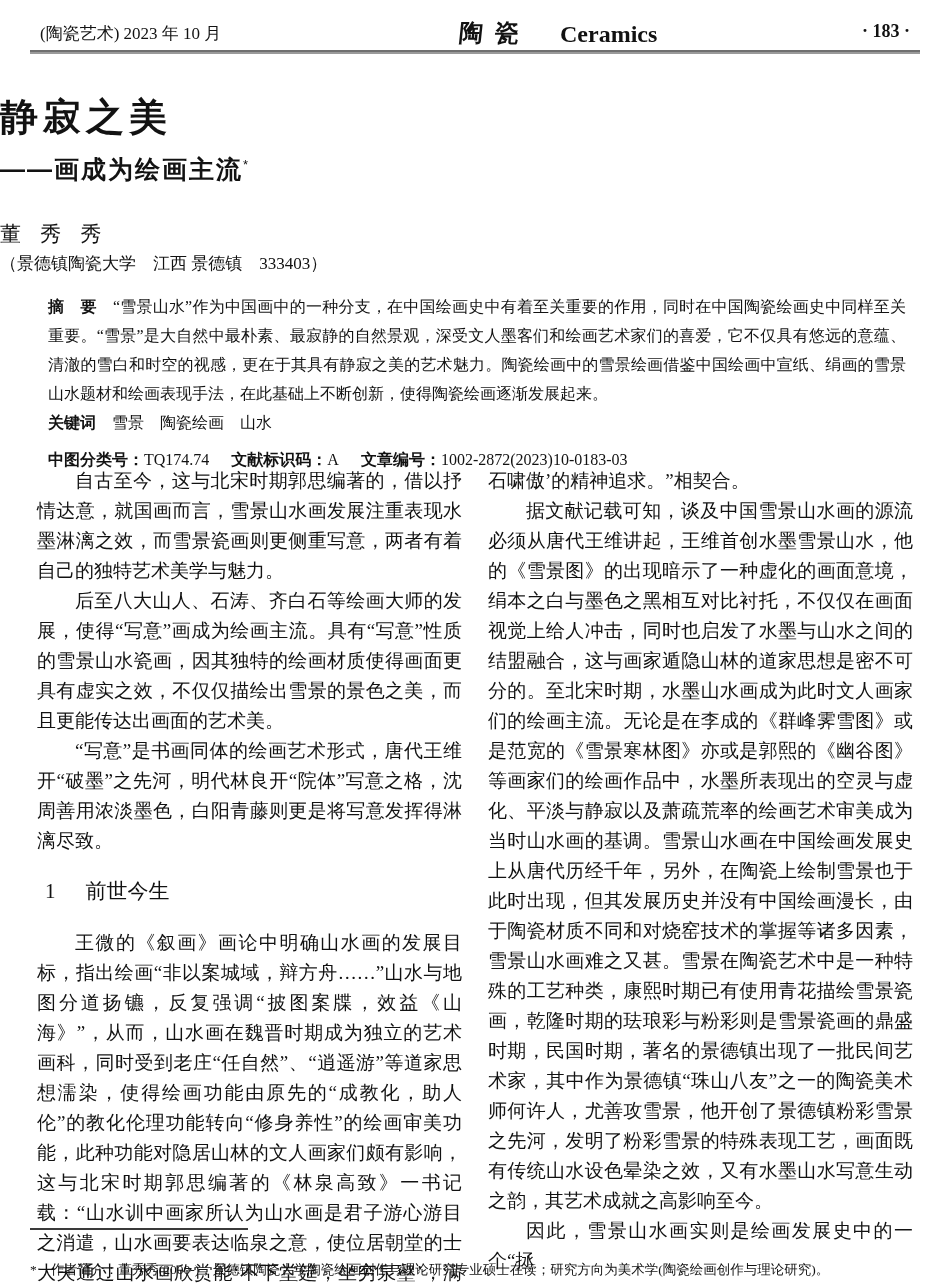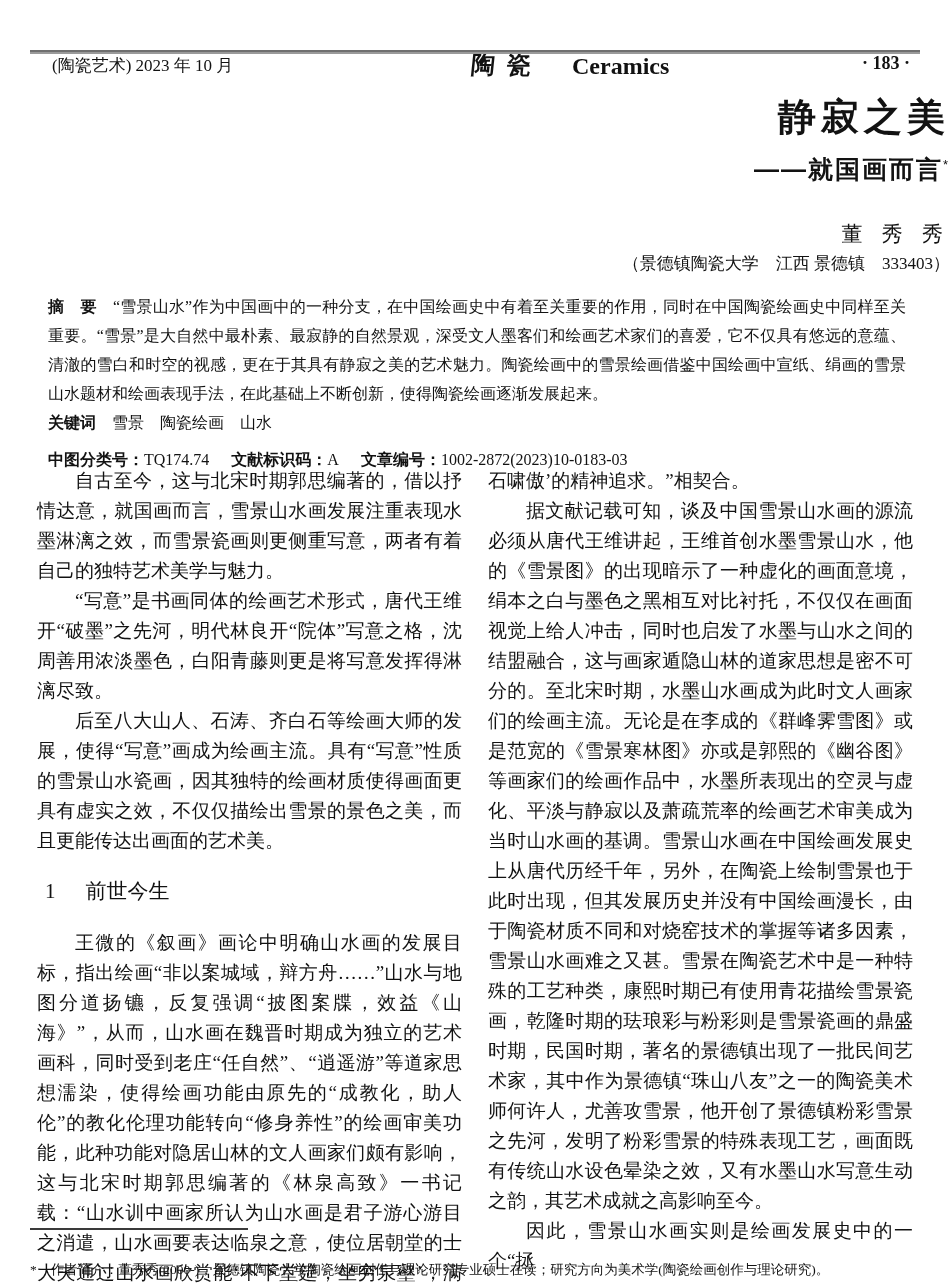--- a/index.html
+++ b/index.html
@@ -2,31 +2,31 @@
 <html><head>
 <meta charset="utf-8">
 <style>
   * { margin:0; padding:0; box-sizing:border-box; }
   html,body { background:#ffffff; }
   body { width:950px; height:1283px; position:relative; color:#121212;
          font-family:"Liberation Serif","DejaVu Serif",serif; overflow:hidden; }
   .page { position:relative; width:950px; height:1283px; }
 
   
-  .hdr { position:absolute; top:0; left:16px; right:0; height:50px;margin-top:32px; }
+  .hdr { position:absolute; top:0; left:4px; right:0; height:50px; }
   .hdr-date { position:absolute; left:36px; top:22px; font-size:17px; }
   .hdr-cn  { position:absolute; left:455px; top:17px; font-size:24px; font-weight:bold;
              letter-spacing:12px; transform:skewX(-6deg); }
   .hdr-en  { position:absolute; left:556px; top:21px; font-size:24px; font-weight:bold; }
   .hdr-page{ position:absolute; right:40px; top:21px; font-size:18px; font-weight:bold; }
   .rule-double { position:absolute; top:50px; left:30px; right:30px; height:4px;
                  border-top:2px solid #6f6f6f; border-bottom:2px solid #9a9a9a; }
 
   
-  .title-wrap { position:absolute; top:92px; left:0; right:0; text-align:right; }
+  .title-wrap { position:absolute; top:92px; left:0; right:16px; text-align:left; }
   .a-title { font-family:"Liberation Sans","DejaVu Sans",sans-serif; font-weight:900;
              font-size:38px; letter-spacing:5px; }
   .a-sub   { margin-top:10px; font-family:"Liberation Sans","DejaVu Sans",sans-serif;
              font-weight:700; font-size:25px; letter-spacing:2px; }
   .a-sub sup { font-size:13px; font-weight:400; }
   .a-author{ margin-top:34px; font-size:21px; letter-spacing:7px; }
   .a-affil { margin-top:4px; font-size:17px; }
 
   
   .abstract { position:absolute; top:292px; left:48px; width:858px;
@@ -56,36 +56,36 @@
   <div class="hdr">
     <span class="hdr-date">(陶瓷艺术) 2023 年 10 月</span>
     <span class="hdr-cn">陶瓷</span>
     <span class="hdr-en">Ceramics</span>
     <span class="hdr-page">· 183 ·</span>
   </div>
   <div class="rule-double"></div>
 
   <div class="title-wrap">
     <div class="a-title">静寂之美</div>
-    <div class="a-sub"><span>——就国画而言</span><sup>*</sup></div>
+    <div class="a-sub"><span>——画成为绘画主流</span><sup>*</sup></div>
     <div class="a-author">董 秀 秀</div>
     <div class="a-affil">（景德镇陶瓷大学　江西 景德镇　333403）</div>
   </div>
 
   <div class="abstract">
     <p><b class="lab">摘　要</b>　<span>“雪景山水”作为中国画中的一种分支，在中国绘画史中有着至关重要的作用，同时在中国陶瓷绘画史中同样至关重要。“雪景”是大自然中最朴素、最寂静的自然景观，深受文人墨客们和绘画艺术家们的喜爱，它不仅具有悠远的意蕴、清澈的雪白和时空的视感，更在于其具有静寂之美的艺术魅力。陶瓷绘画中的雪景绘画借鉴中国绘画中宣纸、绢画的雪景山水题材和绘画表现手法，在此基础上不断创新，使得陶瓷绘画逐渐发展起来。</span></p>
     <p><b class="lab">关键词</b>　<span>雪景　陶瓷绘画　山水</span></p>
     <p class="meta"><b class="lab">中图分类号：</b><span class="val">TQ174.74</span><b class="lab">文献标识码：</b><span class="val">A</span><b class="lab">文章编号：</b><span>1002-2872(2023)10-0183-03</span></p>
   </div>
 
   <div class="cols">
     <div class="col">
       <p class="ind">自古至今，这与北宋时期郭思编著的，借以抒情达意，就国画而言，雪景山水画发展注重表现水墨淋漓之效，而雪景瓷画则更侧重写意，两者有着自己的独特艺术美学与魅力。</p>
+      <p class="ind">后至八大山人、石涛、齐白石等绘画大师的发展，使得“写意”画成为绘画主流。具有“写意”性质的雪景山水瓷画，因其独特的绘画材质使得画面更具有虚实之效，不仅仅描绘出雪景的景色之美，而且更能传达出画面的艺术美。</p>
       <p class="ind">“写意”是书画同体的绘画艺术形式，唐代王维开“破墨”之先河，明代林良开“院体”写意之格，沈周善用浓淡墨色，白阳青藤则更是将写意发挥得淋漓尽致。</p>
-      <p class="ind">后至八大山人、石涛、齐白石等绘画大师的发展，使得“写意”画成为绘画主流。具有“写意”性质的雪景山水瓷画，因其独特的绘画材质使得画面更具有虚实之效，不仅仅描绘出雪景的景色之美，而且更能传达出画面的艺术美。</p>
       <div class="sec-h"><span class="num">1</span><span>前世今生</span></div>
       <p class="ind">王微的《叙画》画论中明确山水画的发展目标，指出绘画“非以案城域，辩方舟……”山水与地图分道扬镳，反复强调“披图案牒，效益《山海》”，从而，山水画在魏晋时期成为独立的艺术画科，同时受到老庄“任自然”、“逍遥游”等道家思想濡染，使得绘画功能由原先的“成教化，助人伦”的教化伦理功能转向“修身养性”的绘画审美功能，此种功能对隐居山林的文人画家们颇有影响，这与北宋时期郭思编著的《林泉高致》一书记载：“山水训中画家所认为山水画是君子游心游目之消遣，山水画要表达临泉之意，使位居朝堂的士大夫通过山水画欣赏能‘不下堂筵，坐穷泉壑’，满足他们‘泉</p>
     </div>
     <div class="col">
       <p>石啸傲’的精神追求。”相契合。</p>
       <p class="ind">据文献记载可知，谈及中国雪景山水画的源流必须从唐代王维讲起，王维首创水墨雪景山水，他的《雪景图》的出现暗示了一种虚化的画面意境，绢本之白与墨色之黑相互对比衬托，不仅仅在画面视觉上给人冲击，同时也启发了水墨与山水之间的结盟融合，这与画家遁隐山林的道家思想是密不可分的。至北宋时期，水墨山水画成为此时文人画家们的绘画主流。无论是在李成的《群峰霁雪图》或是范宽的《雪景寒林图》亦或是郭熙的《幽谷图》等画家们的绘画作品中，水墨所表现出的空灵与虚化、平淡与静寂以及萧疏荒率的绘画艺术审美成为当时山水画的基调。雪景山水画在中国绘画发展史上从唐代历经千年，另外，在陶瓷上绘制雪景也于此时出现，但其发展历史并没有中国绘画漫长，由于陶瓷材质不同和对烧窑技术的掌握等诸多因素，雪景山水画难之又甚。雪景在陶瓷艺术中是一种特殊的工艺种类，康熙时期已有使用青花描绘雪景瓷画，乾隆时期的珐琅彩与粉彩则是雪景瓷画的鼎盛时期，民国时期，著名的景德镇出现了一批民间艺术家，其中作为景德镇“珠山八友”之一的陶瓷美术师何许人，尤善攻雪景，他开创了景德镇粉彩雪景之先河，发明了粉彩雪景的特殊表现工艺，画面既有传统山水设色晕染之效，又有水墨山水写意生动之韵，其艺术成就之高影响至今。</p>
       <p class="ind">因此，雪景山水画实则是绘画发展史中的一个“拯</p>
     </div>
   </div>
 

